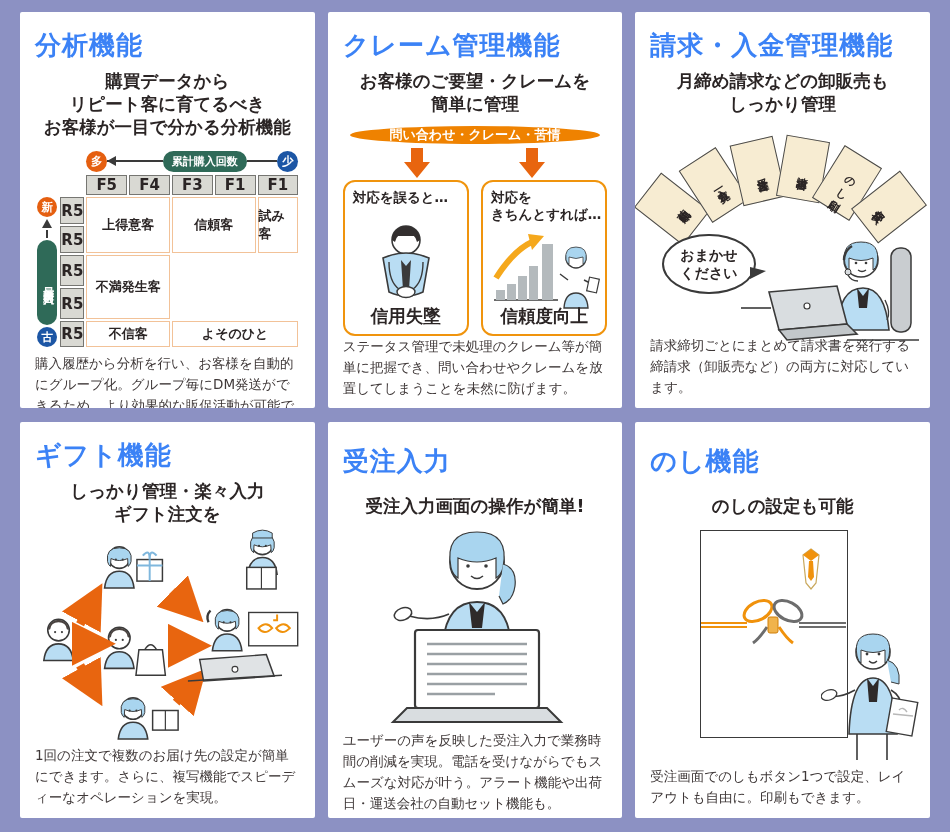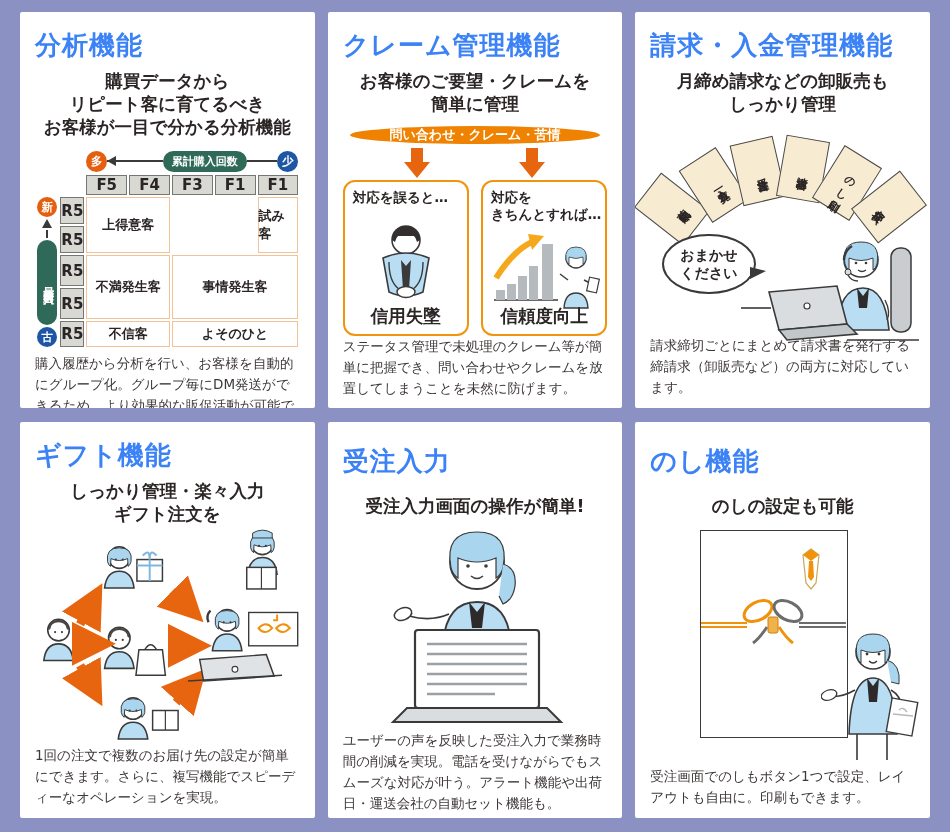--- a/index.html
+++ b/index.html
@@ -116,23 +116,23 @@
           <span class="ax-circle ax-blue" style="width:20px;height:20px">古</span>
         </div>
 
         <div class="mhead" style="grid-column:2;grid-row:3">R5</div>
         <div class="mhead" style="grid-column:2;grid-row:4">R5</div>
         <div class="mhead" style="grid-column:2;grid-row:5">R5</div>
         <div class="mhead" style="grid-column:2;grid-row:6">R5</div>
         <div class="mhead" style="grid-column:2;grid-row:7">R5</div>
 
         <div class="mcell" style="grid-column:3/5;grid-row:3/5">上得意客</div>
+        <div class="mcell" style="grid-column:5/7;grid-row:3/5">信頼客</div>
         <div class="mcell" style="grid-column:7/8;grid-row:3/5">試み客</div>
         <div class="mcell" style="grid-column:3/5;grid-row:5/7">不満発生客</div>
-        <div class="mcell" style="grid-column:5/8;grid-row:5/7">事情発生客</div>
         <div class="mcell" style="grid-column:3/5;grid-row:7/8">不信客</div>
         <div class="mcell" style="grid-column:5/8;grid-row:7/8">よそのひと</div>
       </div>
 
       <div class="card-desc">購入履歴から分析を行い、お客様を自動的にグループ化。グループ毎にDM発送ができるため、より効果的な販促活動が可能です。</div>
     </div>
 
     <div class="card">
       <div class="card-title">クレーム管理機能</div>
       <div class="card-sub">

